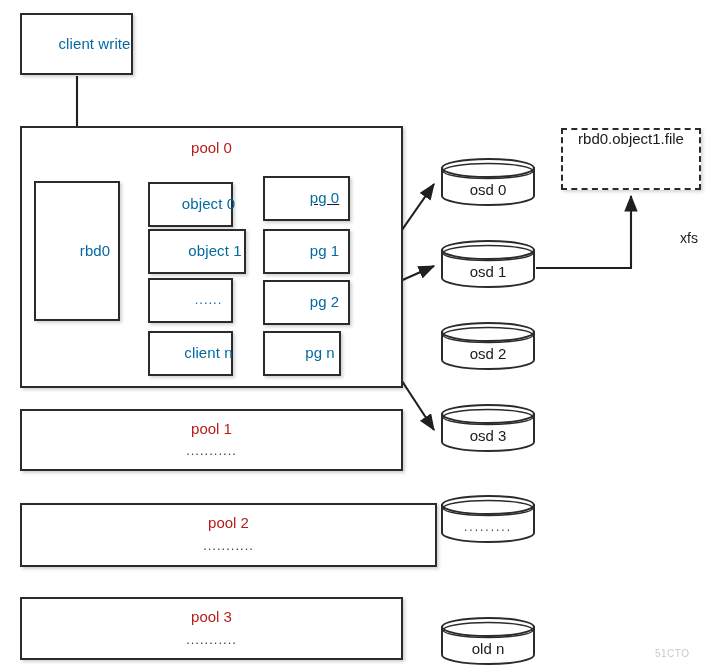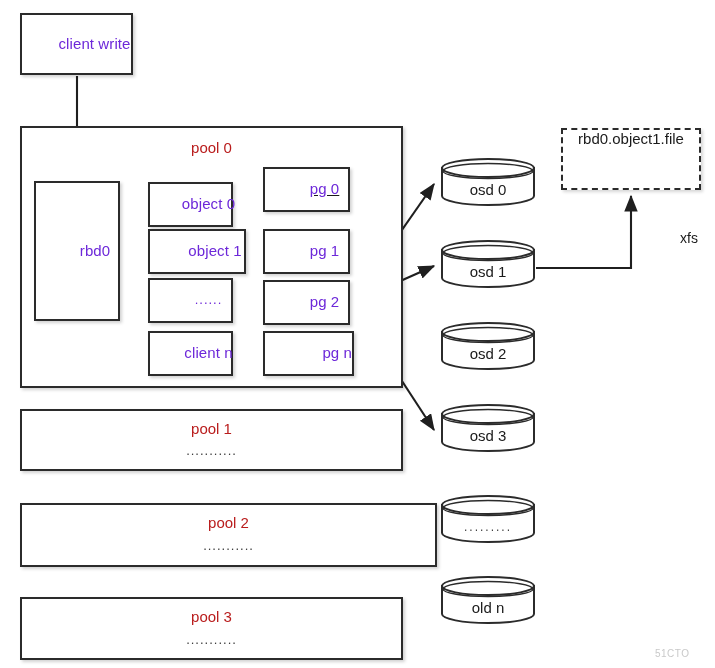--- a/index.html
+++ b/index.html
@@ -28,21 +28,21 @@
     border: 2px solid #2b2b2b;
     box-sizing: border-box;
     box-shadow: 2px 2px 3px rgba(0,0,0,0.18);
     display: flex;
     align-items: center;
     justify-content: center;
   }
   .node .lbl {
     font-size: 15px;
     line-height: 1.1;
-    color: #6d28d9;
+    color: #0369a1;
     white-space: nowrap;
     text-align: center;
     letter-spacing: .1px;
     margin-left: 36px;
   }
   
   .pool {
     position: absolute;
     background: #ffffff;
     border: 2px solid #2b2b2b;
@@ -190,30 +190,30 @@
   <div class="node" style="left:148px; top:229px; width:98px; height:45px;">
     <span class="lbl">object 1</span>
   </div>
   <div class="node" style="left:148px; top:278px; width:85px; height:45px;">
     <span class="lbl" style="font-size:13px; letter-spacing:1px;">......</span>
   </div>
   <div class="node" style="left:148px; top:331px; width:85px; height:45px;">
     <span class="lbl">client n</span>
   </div>
 
-  <div class="node" style="left:263px; top:167px; width:87px; height:45px;text-decoration:underline;">
+  <div class="node" style="left:263px; top:176px; width:87px; height:45px;text-decoration:underline;">
     <span class="lbl">pg 0</span>
   </div>
   <div class="node" style="left:263px; top:229px; width:87px; height:45px;">
     <span class="lbl">pg 1</span>
   </div>
   <div class="node" style="left:263px; top:280px; width:87px; height:45px;">
     <span class="lbl">pg 2</span>
   </div>
-  <div class="node" style="left:263px; top:331px; width:91px; height:45px;justify-content:flex-end;">
+  <div class="node" style="left:263px; top:331px; width:78px; height:45px;">
     <span class="lbl">pg n</span>
   </div>
 
   <div class="pool" style="left:20px; top:409px; width:383px; height:62px;">
     <div class="pool-title" style="top:9px;">pool 1</div>
     <div class="pool-dots" style="top:32px;">...........</div>
   </div>
 
   <div class="pool" style="left:20px; top:503px; width:417px; height:64px;">
     <div class="pool-title" style="top:9px;">pool 2</div>
@@ -263,21 +263,21 @@
 
   <div class="cyl" style="left:440px; top:494px; width:96px; height:50px;">
     <svg width="96" height="50" viewBox="0 0 96 50">
       <path d="M2,11 L2,39 A46,9 0 0 0 94,39 L94,11 Z" fill="#ffffff" stroke="#2b2b2b" stroke-width="2"></path>
       <ellipse cx="48" cy="11" rx="46" ry="9" fill="#ffffff" stroke="#2b2b2b" stroke-width="2"></ellipse>
       <ellipse cx="48" cy="14" rx="45" ry="7.5" fill="none" stroke="#2b2b2b" stroke-width="1.4"></ellipse>
     </svg>
     <span class="cyl-dots" style="top:26px;">.........</span>
   </div>
 
-  <div class="cyl" style="left:440px; top:575px; width:96px; height:50px;">
+  <div class="cyl" style="left:440px; top:616px; width:96px; height:50px;">
     <svg width="96" height="50" viewBox="0 0 96 50">
       <path d="M2,11 L2,39 A46,9 0 0 0 94,39 L94,11 Z" fill="#ffffff" stroke="#2b2b2b" stroke-width="2"></path>
       <ellipse cx="48" cy="11" rx="46" ry="9" fill="#ffffff" stroke="#2b2b2b" stroke-width="2"></ellipse>
       <ellipse cx="48" cy="14" rx="45" ry="7.5" fill="none" stroke="#2b2b2b" stroke-width="1.4"></ellipse>
     </svg>
     <span class="cyl-text" style="top:24px;">old n</span>
   </div>
 
   <div class="dashed" style="left:561px; top:128px; width:140px; height:62px;">
     <span class="lbl">rbd0.object1.file</span>

